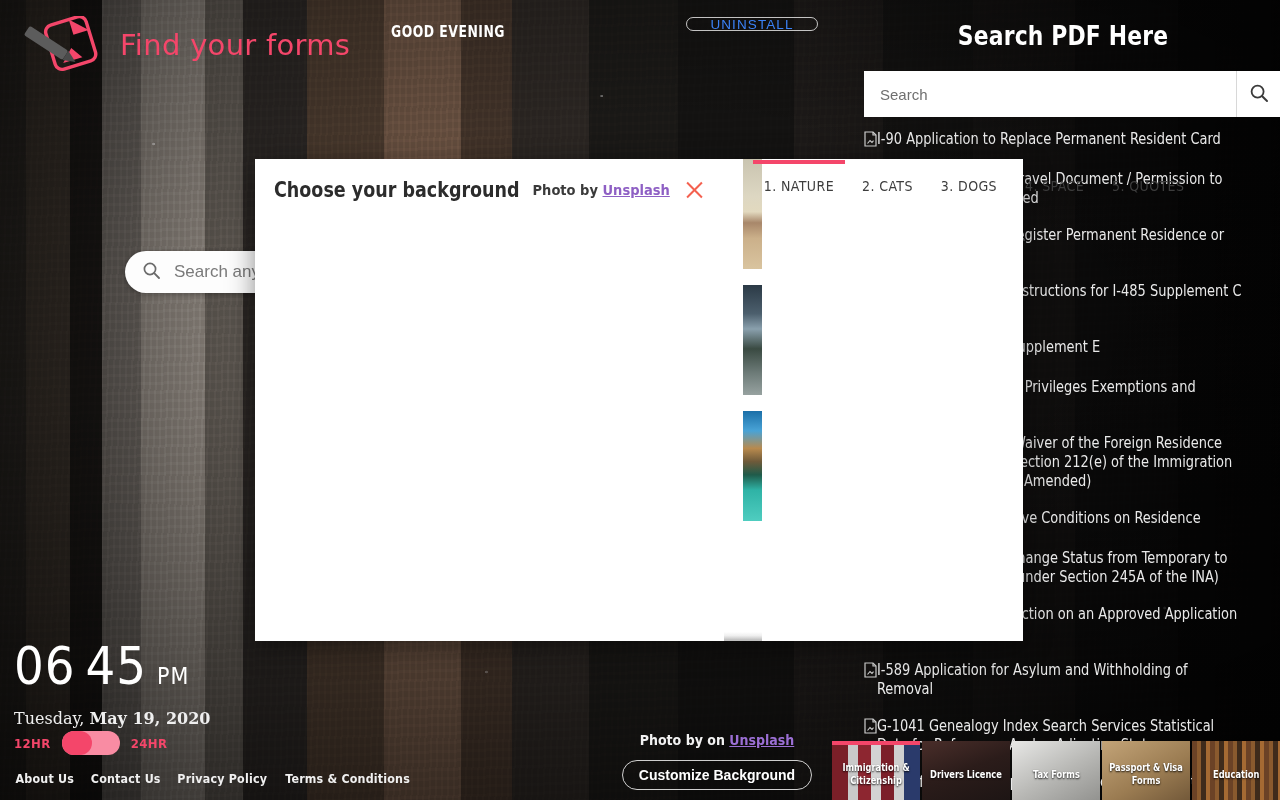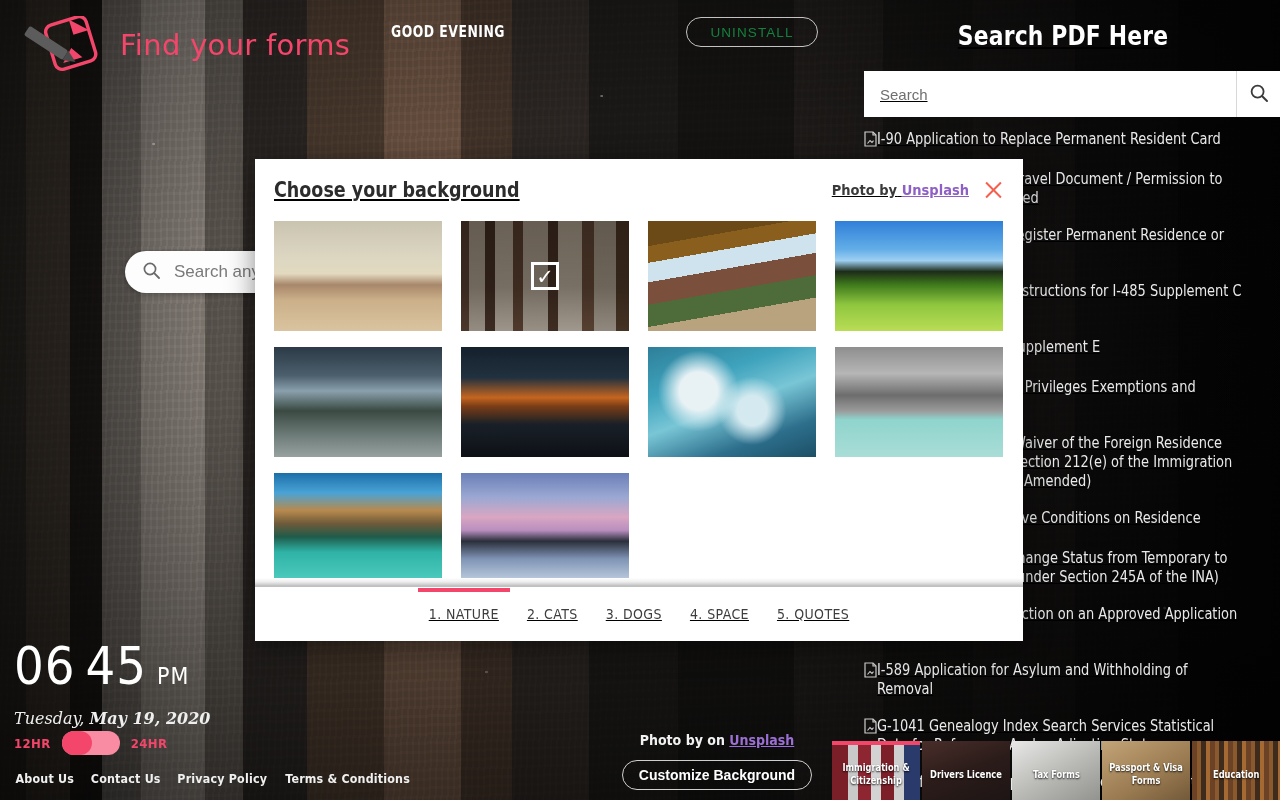--- a/index.html
+++ b/index.html
@@ -64,23 +64,23 @@
     font-family: "DejaVu Sans", sans-serif; font-weight: 500;
   }
   .greeting {
     position: absolute; left: 391px; top: 22px;
     color: #ffffff; font-size: 16px; font-weight: bold;
     letter-spacing: .6px; font-family: "DejaVu Sans Condensed","Liberation Sans",sans-serif;
     transform: scaleX(.86); transform-origin: left center;
   }
   .uninstall-btn {
     position: absolute; left: 686px; top: 17px;
-    width: 132px; height: 30px;
+    width: 132px; height: 14px;
     border: 1px solid rgba(255,255,255,.75); border-radius: 16px;
-    background: transparent; color: #15803d;
+    background: transparent; color: #3b82f6;
     font-size: 13.5px; letter-spacing: 1.1px;
     display: flex; align-items: center; justify-content: center;
     cursor: pointer; font-family: "Liberation Sans", sans-serif;
   }
 
   
   .main-search {
     position: absolute; left: 125px; top: 251px;
     width: 330px; height: 42px; border-radius: 21px;
     background: #fdfdfd;
@@ -91,21 +91,20 @@
     border: 0; outline: 0; background: transparent;
     font-size: 17px; color: #5b5b5b; width: 270px;
     font-family: "Liberation Sans", sans-serif;
   }
   .main-search input::placeholder { color: #7a7a7a; }
 
   
   #pdf-panel {
     position: absolute; right: 0; top: 0; width: 440px; height: 736px;
     padding: 0 18px 0 24px;
-    text-decoration: underline;
   }
   .pdf-title {
     color: #fff; font-size: 27px; font-weight: bold; text-align: center;
     margin-top: 20px; letter-spacing: .2px;
     font-family: "DejaVu Sans Condensed","Liberation Sans",sans-serif;
     transform: scaleX(.9);
   }
   .pdf-search {
     margin-top: 20px; height: 46px; background: #fff;
     display: flex; align-items: stretch; width: 416px;
@@ -167,21 +166,21 @@
   
   #clock-block { position: absolute; left: 14px; bottom: 14px; }
   .clock {
     display: flex; align-items: baseline; gap: 10px;
     color: #fff;
     font-family: "DejaVu Sans Condensed","Liberation Sans",sans-serif;
   }
   .clock .hh, .clock .mm { font-size: 52px; font-weight: 300; letter-spacing: 1px; }
   .clock .ap { font-size: 23px; font-weight: 300; letter-spacing: 1px; }
   .date-line {
-    margin-top: 13px; color: #efefef; font-size: 16px; font-style: italic;
+    margin-top: 13px; color: #efefef; font-size: 16px; 
     font-family: "DejaVu Serif","Liberation Serif", serif;
   }
   .date-line b { font-weight: bold; }
   .fmt-row { margin-top: 3px; display: flex; align-items: center; gap: 11px; }
   .fmt-label {
     color: #f4466a; font-size: 13px; font-weight: bold; letter-spacing: .4px;
     font-family: "DejaVu Sans Condensed","Liberation Sans",sans-serif;
   }
   .switch {
     width: 58px; height: 24px; border-radius: 13px;
@@ -216,21 +215,21 @@
     border: 1px solid rgba(255,255,255,.8); background: transparent;
     color: #fff; font-size: 14px; font-weight: bold; cursor: pointer;
     font-family: "Liberation Sans", sans-serif;
   }
 
   
   #modal {
     position: absolute; left: 255px; top: 159px;
     width: 768px; height: 482px; background: #fff;
     box-shadow: 0 6px 26px rgba(0,0,0,.45);
-    display: flex; flex-direction: column; text-decoration: underline;
+    display: flex; flex-direction: row;
   }
   .modal-head {
     height: 62px; flex: 0 0 auto;
     display: flex; align-items: center; padding: 0 19px 0 19px;
   }
   .modal-title {
     font-size: 20.5px; color: #2c2c2c; font-weight: bold;
     font-family: "DejaVu Sans Condensed","Liberation Sans",sans-serif;
     transform: scaleX(.95); transform-origin: left center;
   }

